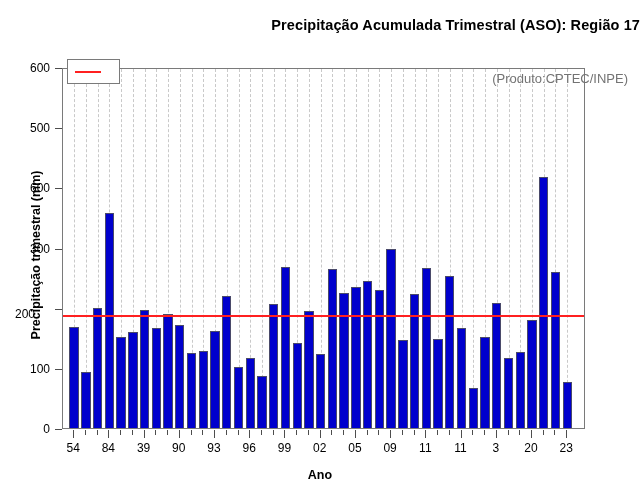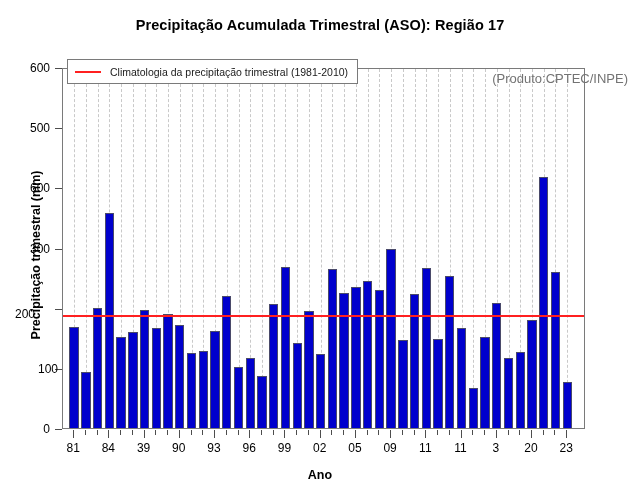--- a/index.html
+++ b/index.html
@@ -20,21 +20,21 @@
     height: 500px;
     background: #ffffff;
   }
 
   
   #chart-title {
     position: absolute;
     left: 0;
     top: 17px;
     width: 640px;
-    text-align: center;
+    text-align: right;
     font-size: 14.5px;
     font-weight: bold;
     color: #000000;
     letter-spacing: 0.1px;
   }
 
   
   #plot-area {
     position: absolute;
     left: 62px;
@@ -266,21 +266,21 @@
         <div class="bar" title="2022: 259 mm" style="left: 487.78px; width: 9.39px; height: 155.83px; background: rgb(0, 0, 205);"></div>
         <div class="bar" title="2023: 77 mm" style="left: 499.52px; width: 9.39px; height: 46.33px; background: rgb(0, 0, 205);"></div>
       </div>
     <div id="climatology-line" style="bottom: 110.91px; background: rgb(255, 32, 32);"></div>
   </div>
 
   <div id="yaxis">
       <div class="ytick-mark" style="top: 429px;"></div>
       <div class="ytick-label" style="top: 429px; left: 0px; width: 50px;">0</div>
       <div class="ytick-mark" style="top: 368.83px;"></div>
-      <div class="ytick-label" style="top: 368.83px; left: 8px; width: 50px;">100</div>
+      <div class="ytick-label" style="top: 368.83px; left: 0px; width: 50px;">100</div>
       <div class="ytick-mark" style="top: 308.67px;"></div>
       <div class="ytick-label" style="top: 314px; left: 0px; width: 50px; text-align: center;">200</div>
       <div class="ytick-mark" style="top: 248.5px;"></div>
       <div class="ytick-label" style="top: 248.5px; left: 0px; width: 50px;">300</div>
       <div class="ytick-mark" style="top: 188.33px;"></div>
       <div class="ytick-label" style="top: 188.33px; left: 0px; width: 50px;">600</div>
       <div class="ytick-mark" style="top: 128.17px;"></div>
       <div class="ytick-label" style="top: 128.17px; left: 0px; width: 50px;">500</div>
       <div class="ytick-mark" style="top: 68px;"></div>
       <div class="ytick-label" style="top: 68px; left: 0px; width: 50px;">600</div>
@@ -324,38 +324,37 @@
       <div class="xtick-mark" style="left: 460.56px; height: 8px;"></div>
       <div class="xtick-mark" style="left: 472.3px; height: 5px;"></div>
       <div class="xtick-mark" style="left: 484.04px; height: 5px;"></div>
       <div class="xtick-mark" style="left: 495.78px; height: 8px;"></div>
       <div class="xtick-mark" style="left: 507.52px; height: 5px;"></div>
       <div class="xtick-mark" style="left: 519.26px; height: 5px;"></div>
       <div class="xtick-mark" style="left: 531px; height: 8px;"></div>
       <div class="xtick-mark" style="left: 542.74px; height: 5px;"></div>
       <div class="xtick-mark" style="left: 554.48px; height: 5px;"></div>
       <div class="xtick-mark" style="left: 566.22px; height: 8px;"></div>
-      <div class="xtick-label" style="left: 73.15px;">81</div>
+      <div class="xtick-label" style="left: 73.15px;">54</div>
       <div class="xtick-label" style="left: 108.37px;">84</div>
       <div class="xtick-label" style="left: 143.59px;">39</div>
       <div class="xtick-label" style="left: 178.81px;">90</div>
       <div class="xtick-label" style="left: 214px;">93</div>
       <div class="xtick-label" style="left: 249.25px;">96</div>
       <div class="xtick-label" style="left: 284.47px;">99</div>
       <div class="xtick-label" style="left: 319.68px;">02</div>
       <div class="xtick-label" style="left: 354.9px;">05</div>
       <div class="xtick-label" style="left: 390.12px;">09</div>
       <div class="xtick-label" style="left: 425.34px;">11</div>
       <div class="xtick-label" style="left: 460.56px;">11</div>
       <div class="xtick-label" style="left: 495.78px;">3</div>
       <div class="xtick-label" style="left: 531px;">20</div>
       <div class="xtick-label" style="left: 566.22px;">23</div>
     </div>
   <div id="xlabel">Ano</div>
 
   <div id="legend">
     <div id="legend-swatch"></div>
-    <div id="legend-label">Climatologia da precipitação trimestral (1981-2010)</div>
   </div>
 
   <div id="producer-credit">(Produto:CPTEC/INPE)</div>
 
 </div>
 
 </body></html>

